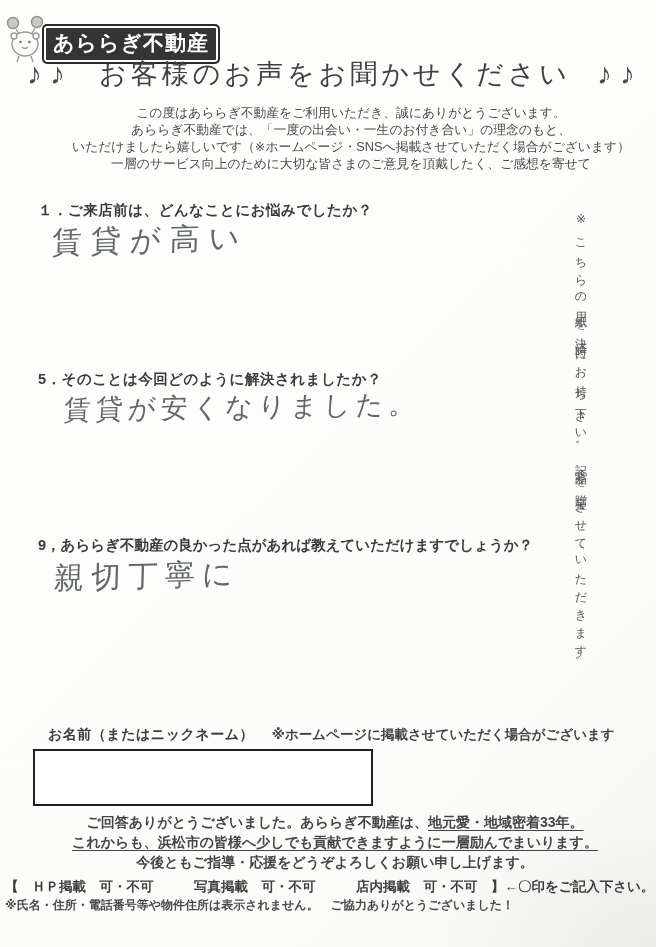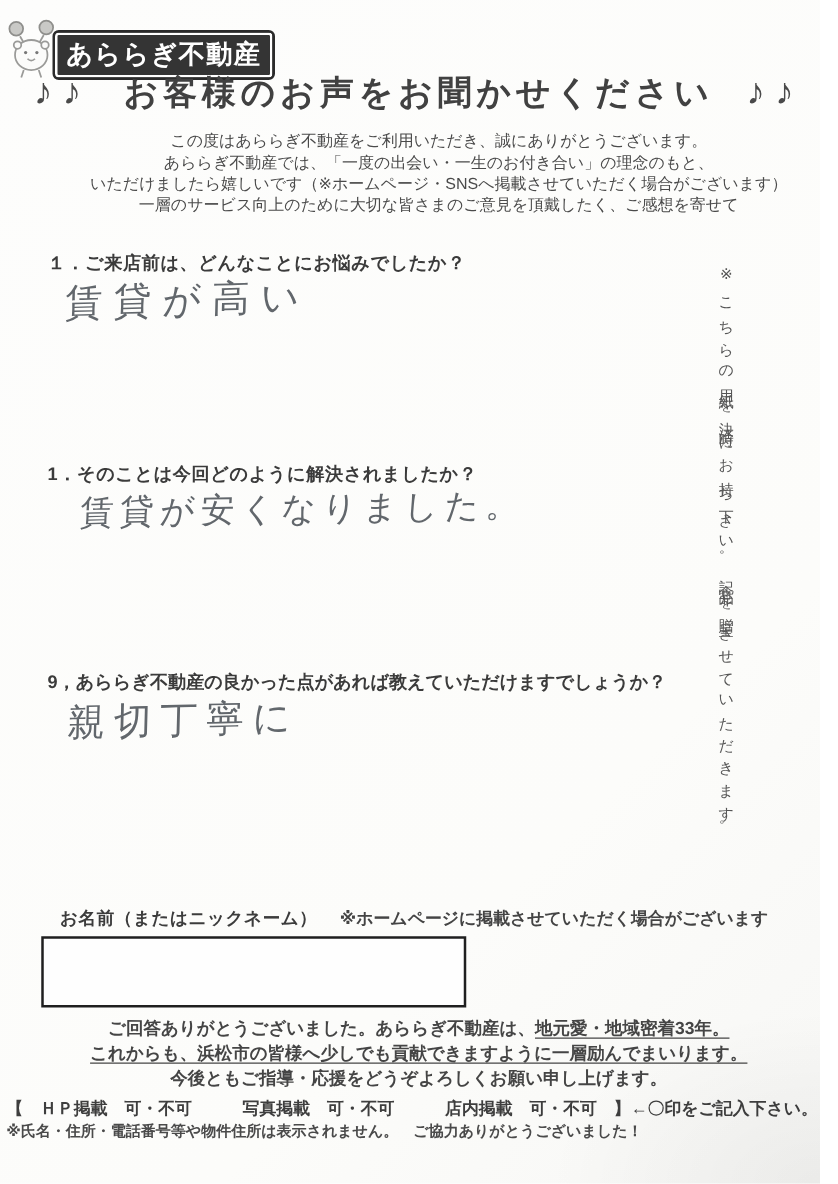--- a/index.html
+++ b/index.html
@@ -25,21 +25,21 @@
     padding:3px 9px 5px 9px;
     font-size:21px;font-weight:bold;letter-spacing:1px;
   }
   .title-row{
     position:absolute;left:0;top:56px;width:670px;
     display:flex;align-items:center;justify-content:center;gap:26px;
     color:#474747;
   }
   .title-notes{font-size:30px;letter-spacing:8px;color:#4a4a4a;white-space:nowrap;}
   .title-text{
-    font-size:27px;font-weight:bold;letter-spacing:4px;white-space:nowrap;
+    font-size:27px;font-weight:normal;letter-spacing:4px;white-space:nowrap;
     color:#414141;
   }
   
   .intro{
     position:absolute;left:0;top:104px;width:670px;
     text-align:center;font-size:12.8px;line-height:17px;color:#4a4a4a;margin-left:16px;
   }
   .intro .u{text-underline-offset:3px;}
   
   .question{
@@ -133,21 +133,21 @@
   <div class="intro">
     <div>この度はあららぎ不動産をご利用いただき、誠にありがとうございます。</div>
     <div class="u">あららぎ不動産では、「一度の出会い・一生のお付き合い」の理念のもと、</div>
     <div>いただけましたら嬉しいです（※ホームページ・SNSへ掲載させていただく場合がございます）</div>
     <div>一層のサービス向上のために大切な皆さまのご意見を頂戴したく、ご感想を寄せて</div>
   </div>
 
   <div class="question q1">１．ご来店前は、どんなことにお悩みでしたか？</div>
   <div class="handwriting a1">賃貸が高い</div>
 
-  <div class="question q2">1．そのことは今回どのように解決されましたか？</div>
+  <div class="question q2">5．そのことは今回どのように解決されましたか？</div>
   <div class="handwriting a2">賃貸が安くなりました。</div>
 
   <div class="question q3">9，あららぎ不動産の良かった点があれば教えていただけますでしょうか？</div>
   <div class="handwriting a3">親切丁寧に</div>
 
   <div class="side-note">※こちらの用紙を決済時にお持ち下さい。記念品を贈呈させていただきます。</div>
 
   <div class="name-row">
     <span class="name-label">お名前（またはニックネーム）</span>
     <span class="name-note">※ホームページに掲載させていただく場合がございます</span>

